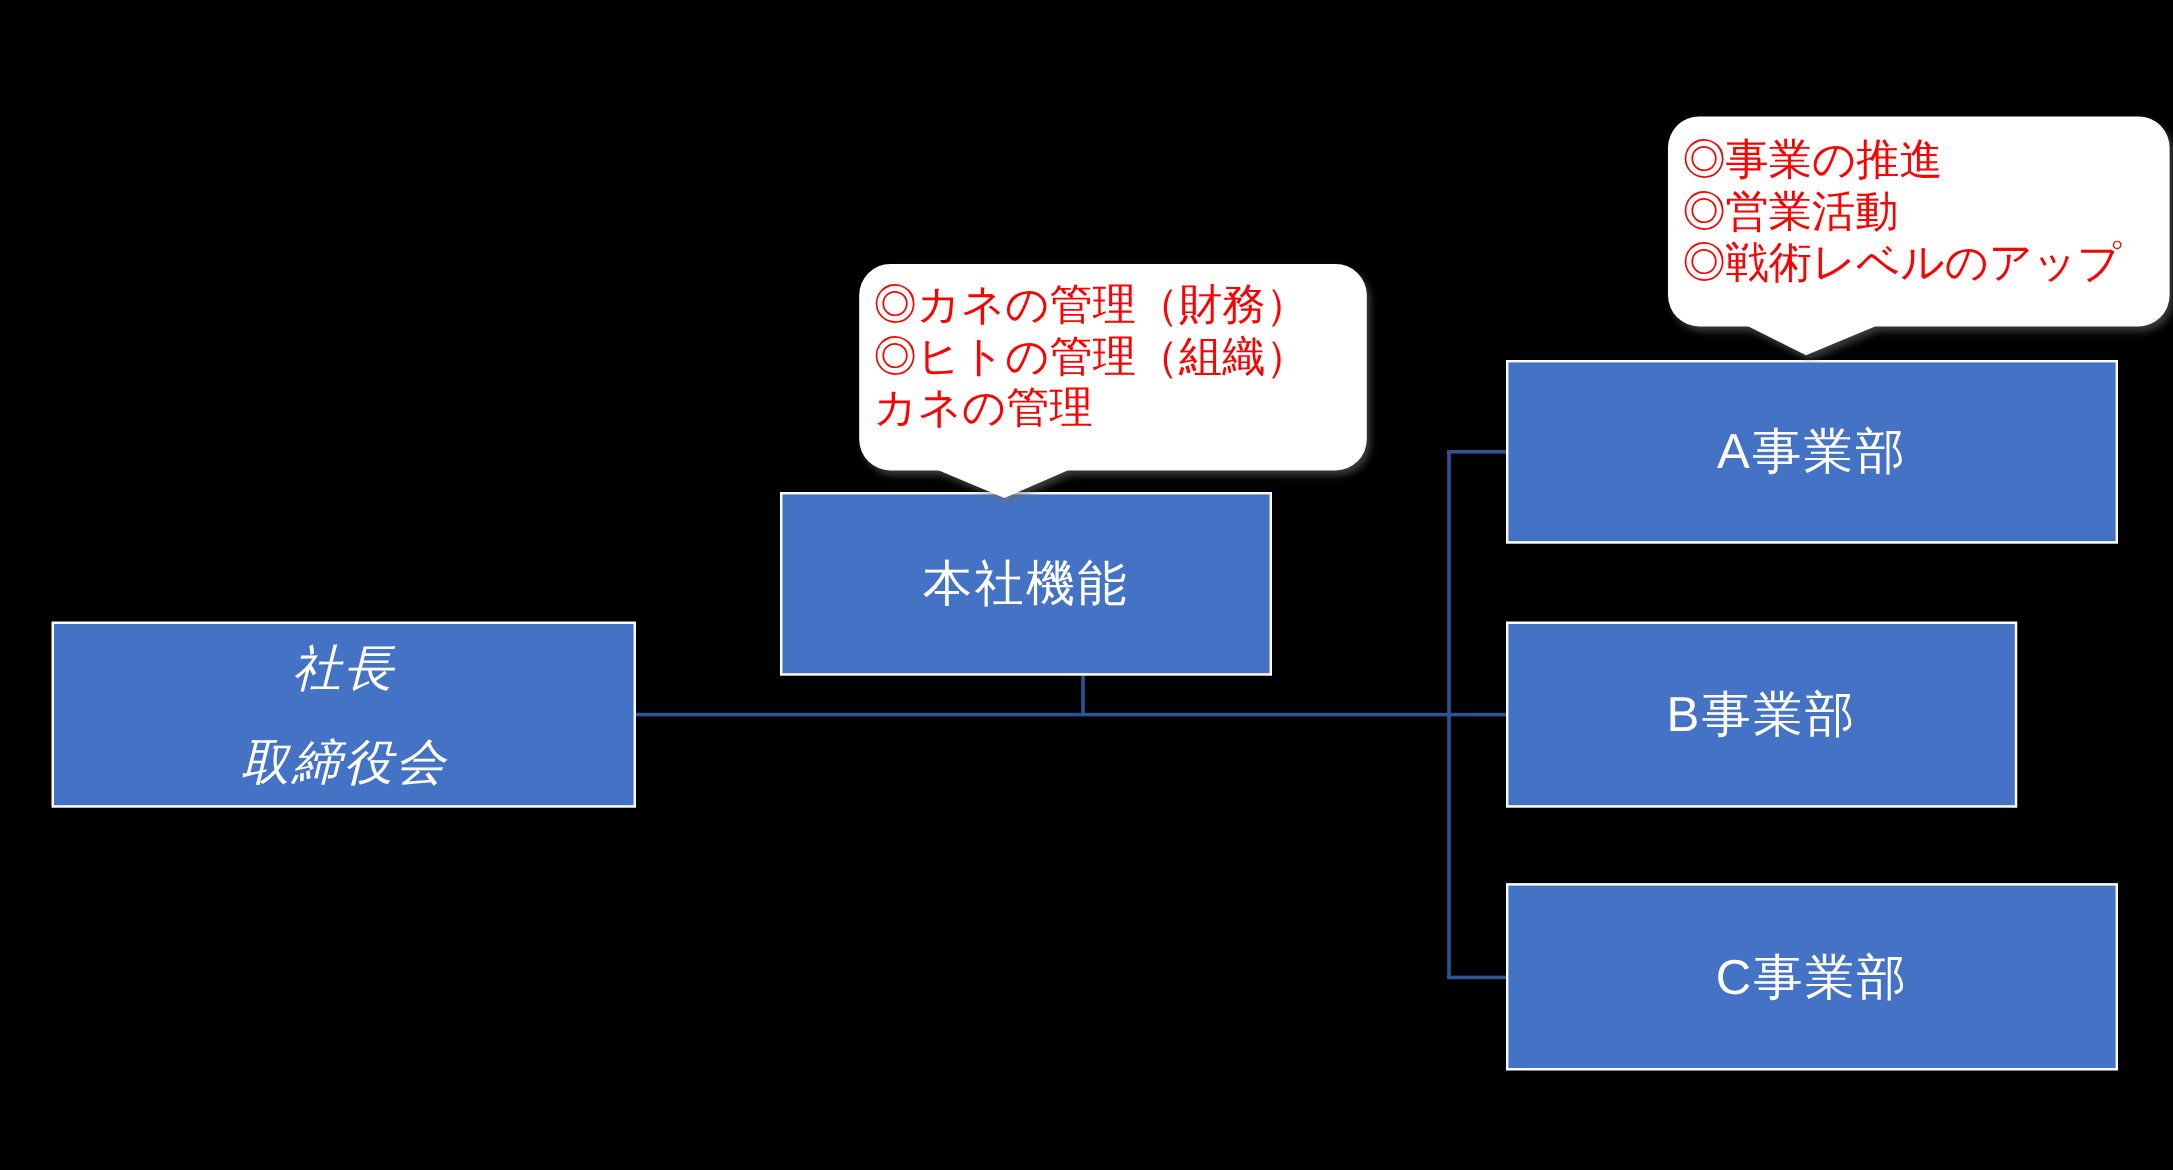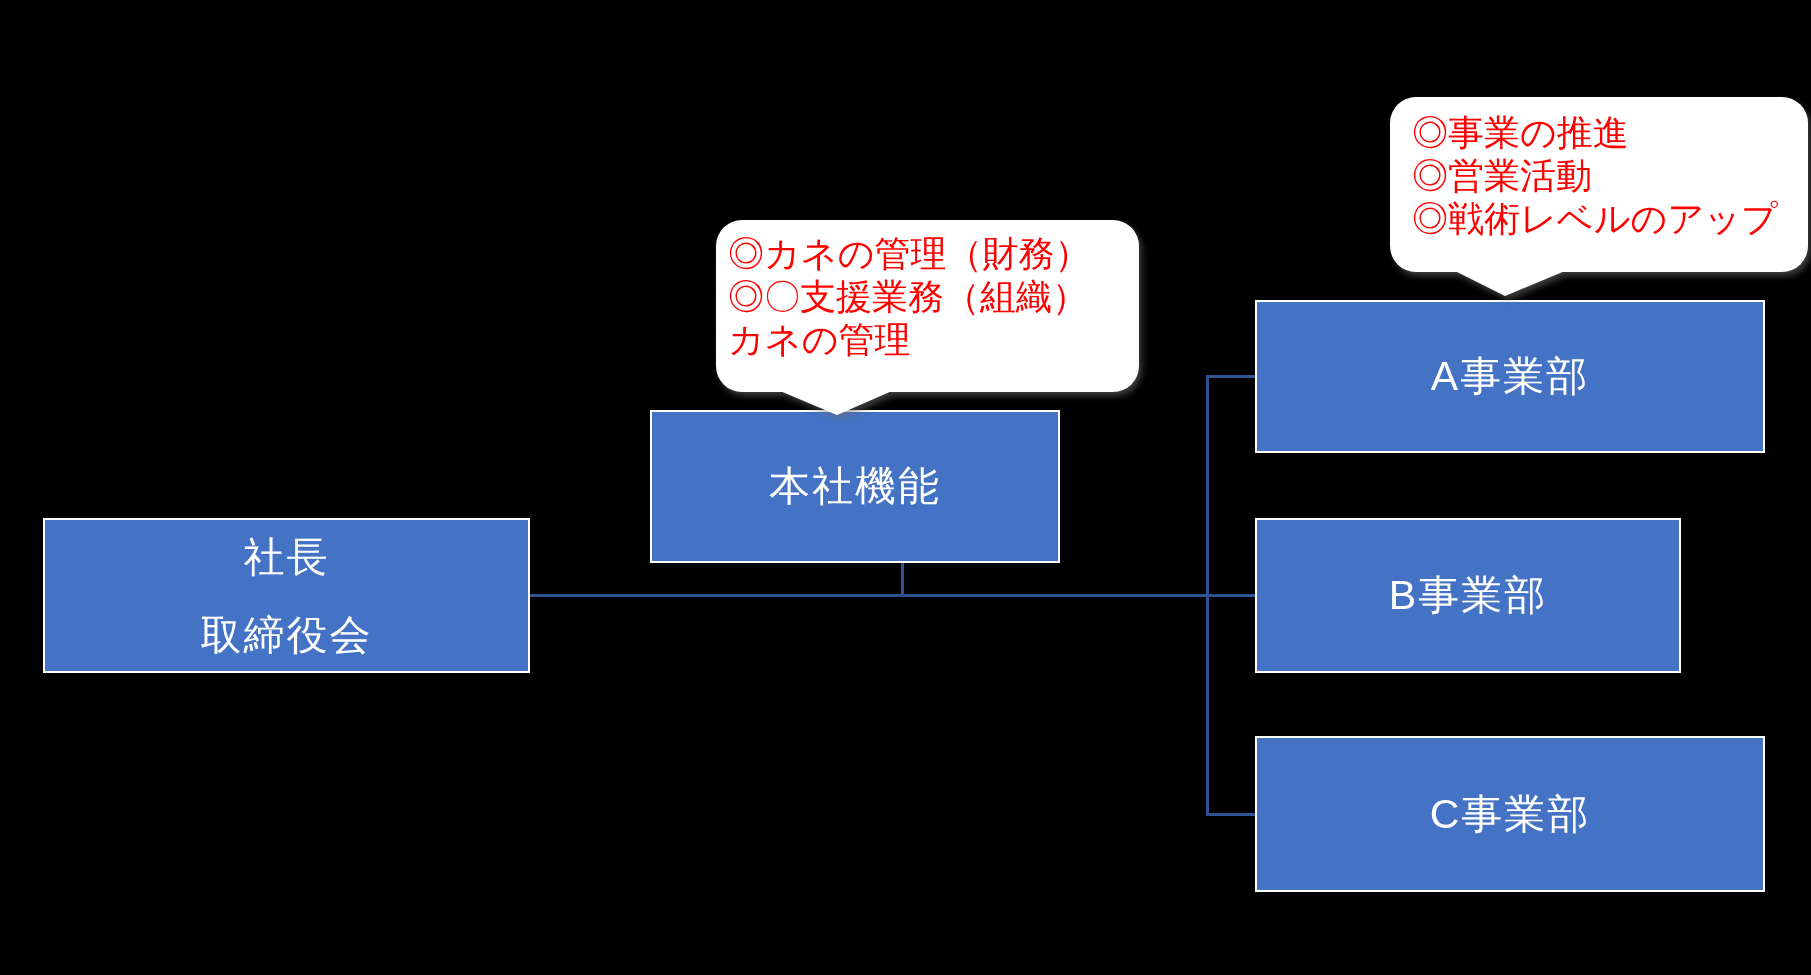--- a/index.html
+++ b/index.html
@@ -16,21 +16,21 @@
     background:var(--box-fill,#4472C4);
     border:2px solid var(--box-border,#FFFFFF);
     box-sizing:border-box;
     display:flex;flex-direction:column;
     align-items:center;justify-content:center;
     color:#FFFFFF;
     font-size:41px;
     font-weight:300;
     letter-spacing:2px;
   }
-  #box-president{left:43px;top:518px;width:487px;height:155px;}
+  #box-president{left:43px;top:518px;width:487px;height:155px;font-style:italic;}
   #box-president .box-line{line-height:78px;}
   #box-hq{left:650px;top:410px;width:410px;height:153px;}
   #box-div-a{left:1255px;top:300px;width:510px;height:153px;}
   #box-div-b{left:1255px;top:518px;width:426px;height:155px;text-align:right;}
   #box-div-c{left:1255px;top:736px;width:510px;height:156px;}
 
   #line-main{left:530px;top:594px;width:727px;height:3px;}
   #line-hq-drop{left:901px;top:561px;width:3px;height:34px;}
   #line-trunk{left:1206px;top:375px;width:3px;height:441px;}
   #line-branch-a{left:1206px;top:375px;width:51px;height:3px;}
@@ -51,21 +51,21 @@
   }
   #callout-hq{left:716px;top:220px;}
   #callout-hq .bubble{width:423px;height:172px;padding:12px 6px 0 12px;}
   #callout-hq .tail{
     position:absolute;left:64px;top:171px;width:0;height:0;
     border-left:57px solid transparent;
     border-right:55px solid transparent;
     border-top:24px solid var(--callout-bg,#FFFFFF);
   }
   #callout-div{left:1390px;top:97px;}
-  #callout-div .bubble{width:418px;height:175px;padding:14px 4px 0 22px;}
+  #callout-div .bubble{width:418px;height:175px;padding:14px 4px 0 12px;}
   #callout-div .tail{
     position:absolute;left:65px;top:174px;width:0;height:0;
     border-left:50px solid transparent;
     border-right:60px solid transparent;
     border-top:25px solid var(--callout-bg,#FFFFFF);
   }
   .callout-line{white-space:nowrap;}
 </style>
 </head>
 <body>
@@ -93,21 +93,21 @@
   <div class="box" id="box-div-b">
     <div class="box-line">B事業部</div>
   </div>
   <div class="box" id="box-div-c">
     <div class="box-line">C事業部</div>
   </div>
 
   <div class="callout-wrap" id="callout-hq">
     <div class="bubble">
       <div class="callout-line">◎カネの管理（財務）</div>
-      <div class="callout-line">◎〇支援業務（組織）</div>
+      <div class="callout-line">◎ヒトの管理（組織）</div>
       <div class="callout-line">カネの管理</div>
       <div class="tail"></div>
     </div>
   </div>
 
   <div class="callout-wrap" id="callout-div">
     <div class="bubble">
       <div class="callout-line">◎事業の推進</div>
       <div class="callout-line">◎営業活動</div>
       <div class="callout-line">◎戦術レベルのアップ</div>

